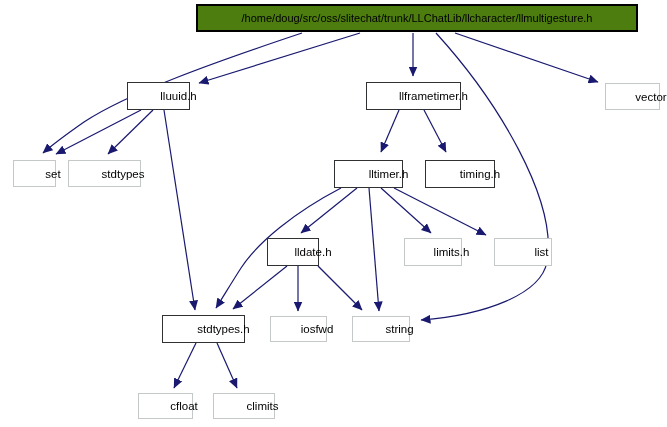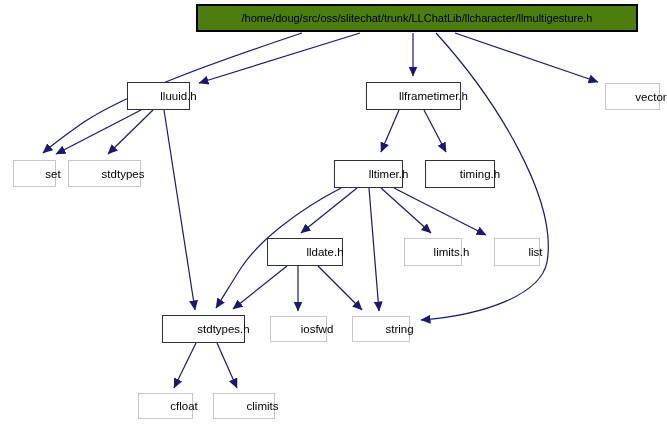--- a/index.html
+++ b/index.html
@@ -73,25 +73,25 @@
   <div class="node ext" style="left:605px;top:83px;width:55px;height:27px">vector</div>
 
   <div class="node ext" style="left:13px;top:160px;width:43px;height:27px">set</div>
 
   <div class="node ext" style="left:68px;top:160px;width:73px;height:27px">stdtypes</div>
 
   <div class="node int" style="left:334px;top:160px;width:69px;height:28px">lltimer.h</div>
 
   <div class="node int" style="left:425px;top:160px;width:70px;height:28px">timing.h</div>
 
-  <div class="node int" style="left:267px;top:238px;width:76px;height:28px">lldate.h</div>
+  <div class="node int" style="left:267px;top:238px;width:52px;height:28px">lldate.h</div>
 
   <div class="node ext" style="left:404px;top:238px;width:58px;height:28px">limits.h</div>
 
-  <div class="node ext" style="left:494px;top:238px;width:46px;height:28px">list</div>
+  <div class="node ext" style="left:494px;top:238px;width:58px;height:28px">list</div>
 
   <div class="node int" style="left:162px;top:315px;width:83px;height:28px">stdtypes.h</div>
 
   <div class="node ext" style="left:270px;top:316px;width:57px;height:26px">iosfwd</div>
 
   <div class="node ext" style="left:352px;top:316px;width:58px;height:26px">string</div>
 
   <div class="node ext" style="left:138px;top:393px;width:55px;height:26px">cfloat</div>
 
   <div class="node ext" style="left:213px;top:393px;width:62px;height:26px">climits</div>

